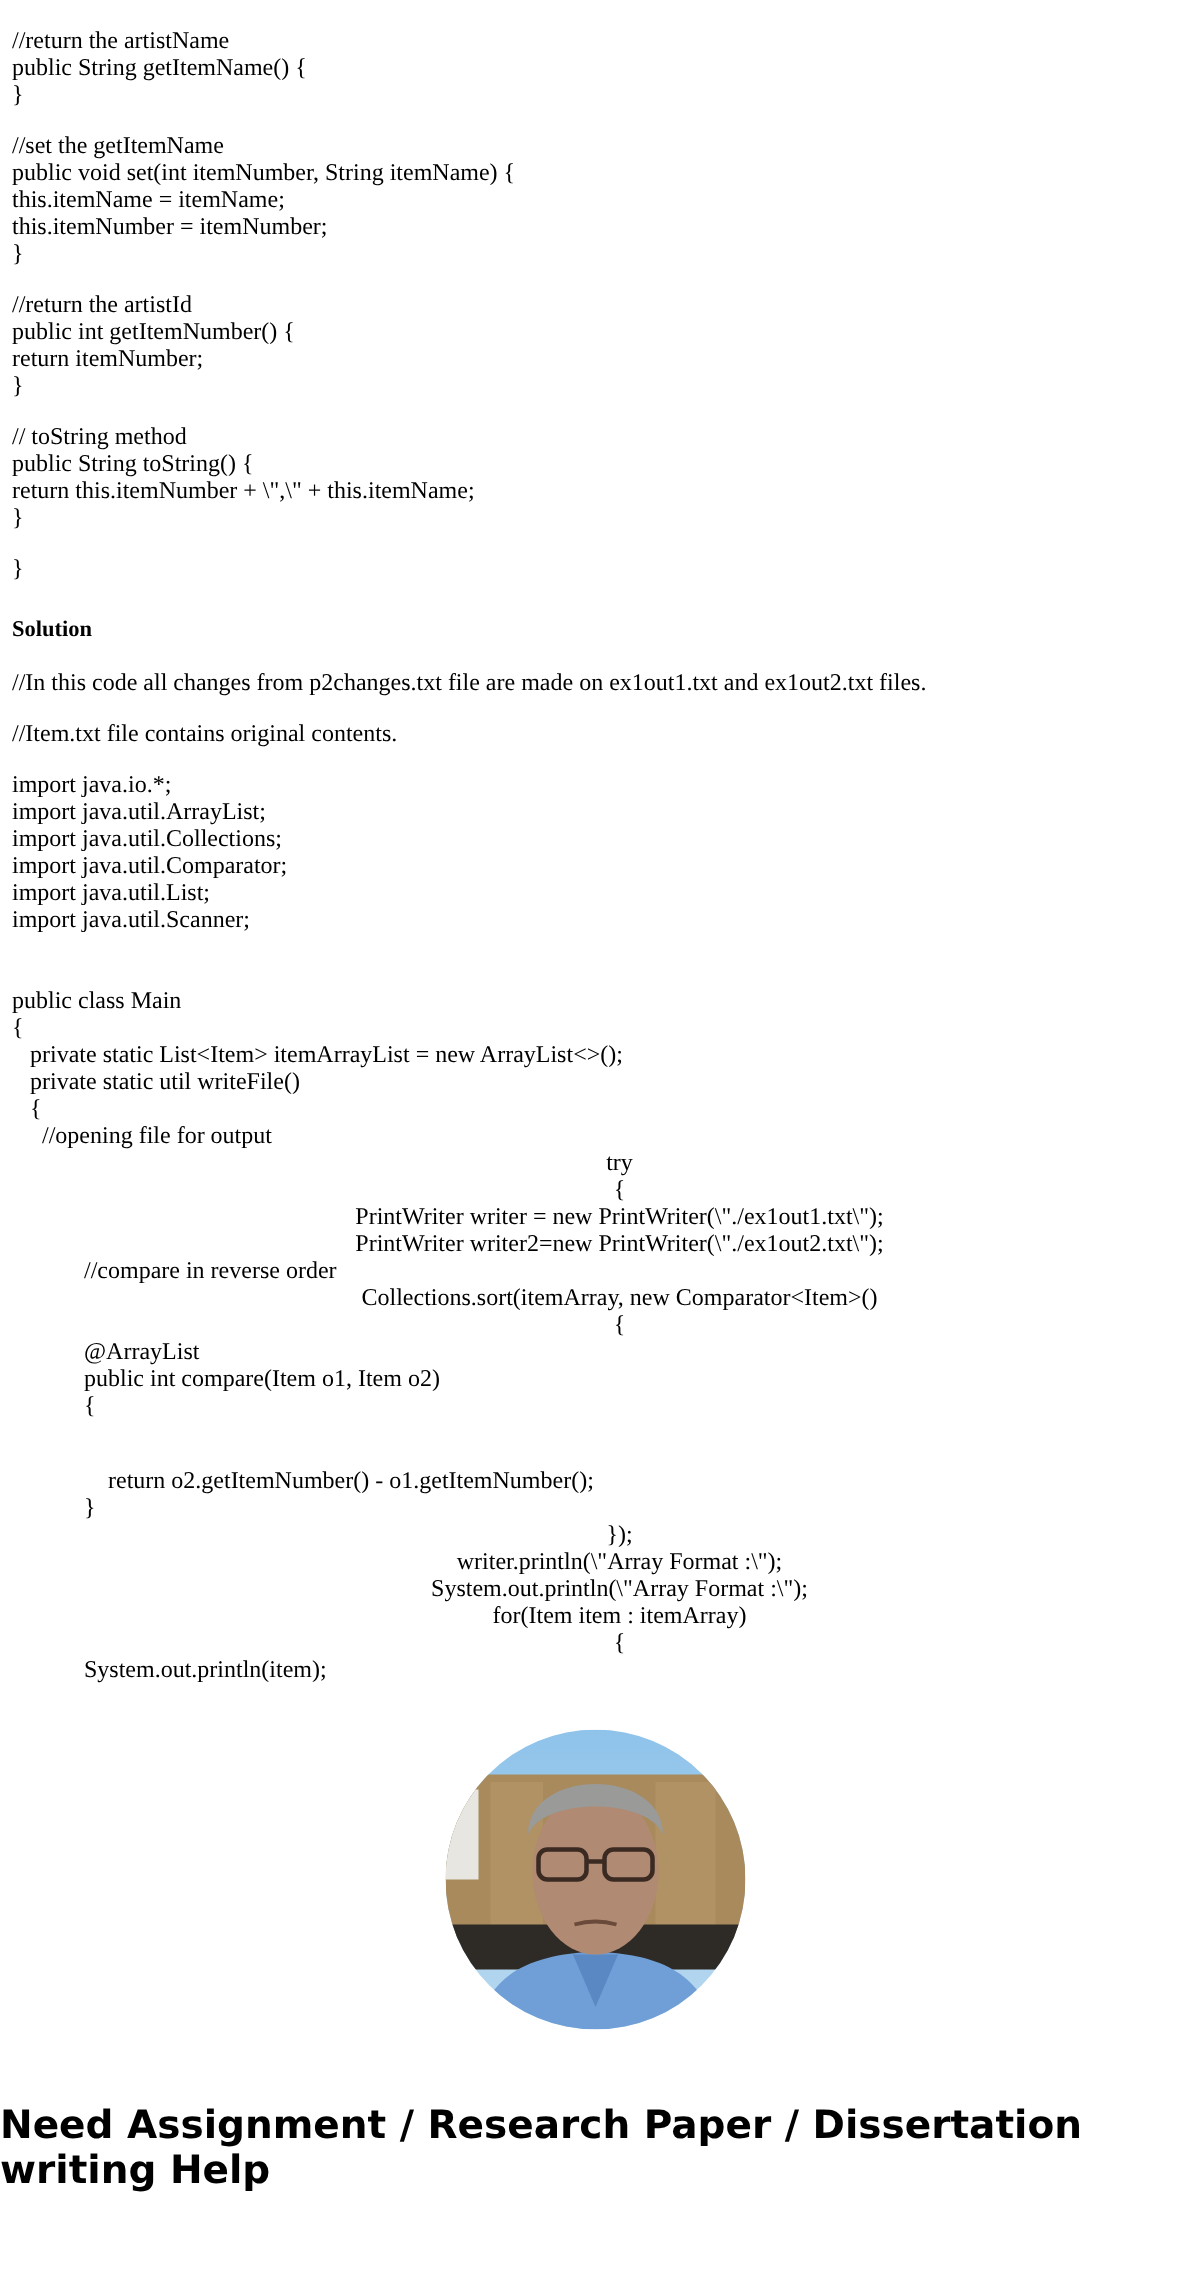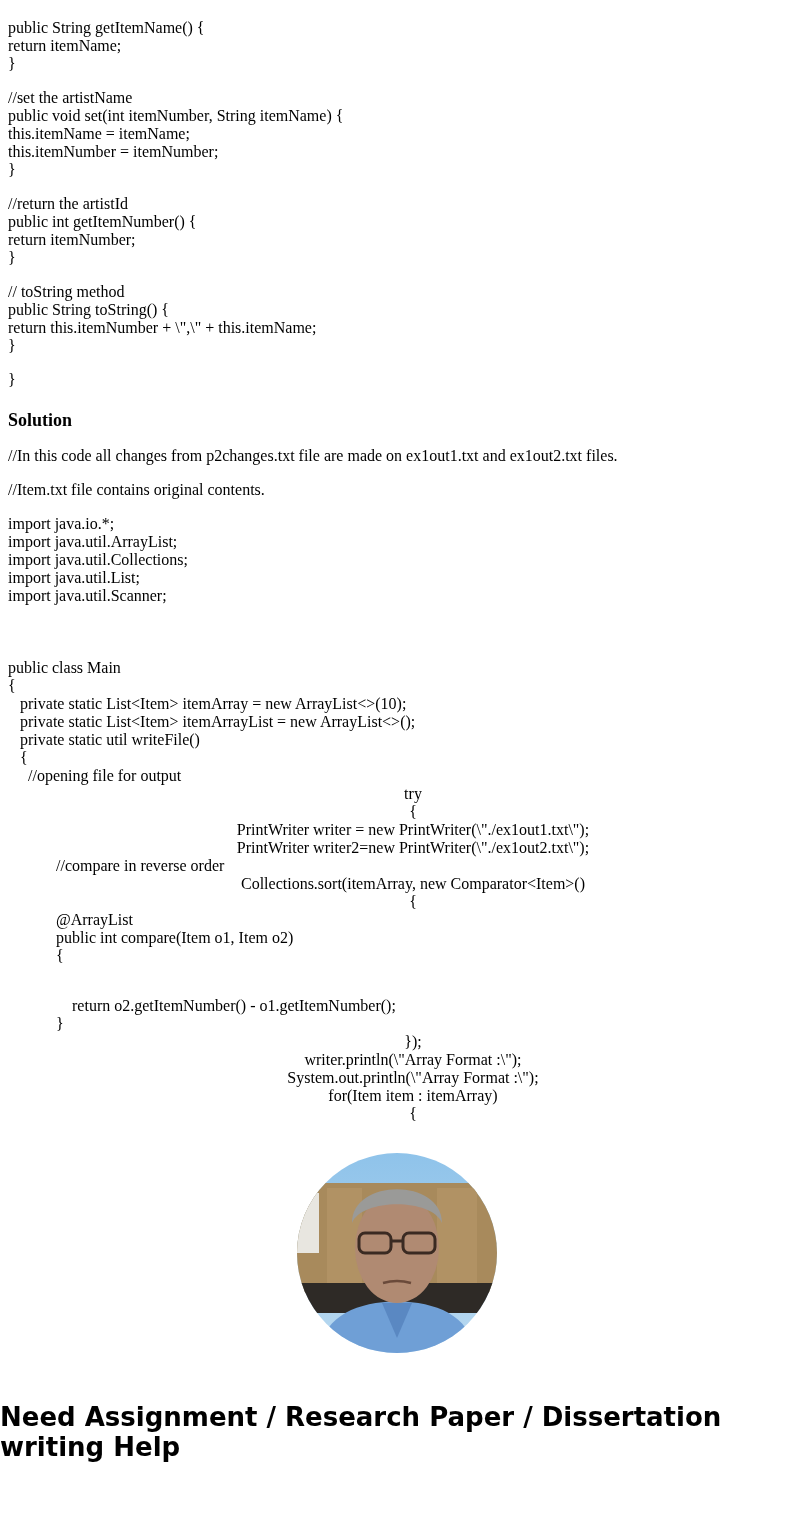--- a/index.html
+++ b/index.html
@@ -16,21 +16,21 @@
     .line { height: 18px; line-height: 18px; white-space: pre; }
     .gap { height: 16px; }
     .ind0 { padding-left: 0; }
     .ind1 { padding-left: 12px; }
     .ind2 { padding-left: 20px; }
     .ind3 { padding-left: 32px; text-align: center; }
     .ind4 { padding-left: 48px; }
     .ind5 { padding-left: 64px; margin-top: 32px; }
     h3.heading {
       font-family: "Liberation Serif", serif;
-      font-size: 18px;
+      font-size: 15px;
       font-weight: bold;
       margin: 0;
       height: 22px;
       line-height: 22px;
     }
     .para { line-height: 18px; }
     .clip {
       position: absolute;
       left: 8px;
       top: 659px;
@@ -58,27 +58,27 @@
       font-size: 26px;
       line-height: 30px;
       color: #000;
     }
   </style>
 </head>
 <body>
 
 <div class="page">
   <div>
+    <div class="line">//return the artistName</div>
     <div class="line">public String getItemName() {</div>
-    <div class="line">return itemName;</div>
     <div class="line">}</div>
   </div>
   <div class="gap"></div>
   <div>
-    <div class="line">//set the artistName</div>
+    <div class="line">//set the getItemName</div>
     <div class="line">public void set(int itemNumber, String itemName) {</div>
     <div class="line">this.itemName = itemName;</div>
     <div class="line">this.itemNumber = itemNumber;</div>
     <div class="line">}</div>
   </div>
   <div class="gap"></div>
   <div>
     <div class="line">//return the artistId</div>
     <div class="line">public int getItemNumber() {</div>
     <div class="line">return itemNumber;</div>
@@ -100,29 +100,29 @@
   <h3 class="heading">Solution</h3>
   <div style="height:16px"></div>
   <div class="line para">//In this code all changes from p2changes.txt file are made on ex1out1.txt and ex1out2.txt files.</div>
   <div class="gap"></div>
   <div class="line para">//Item.txt file contains original contents.</div>
   <div class="gap"></div>
   <div>
     <div class="line">import java.io.*;</div>
     <div class="line">import java.util.ArrayList;</div>
     <div class="line">import java.util.Collections;</div>
+    <div class="line">import java.util.Comparator;</div>
     <div class="line">import java.util.List;</div>
     <div class="line">import java.util.Scanner;</div>
   </div>
 </div>
 
 <div class="clip">
   <div class="line ind0">public class Main</div>
   <div class="line ind0">{</div>
-  <div class="line ind1">private static List&lt;Item&gt; itemArray = new ArrayList&lt;&gt;(10);</div>
   <div class="line ind1">private static List&lt;Item&gt; itemArrayList = new ArrayList&lt;&gt;();</div>
   <div class="line ind1">private static util writeFile()</div>
   <div class="line ind1">{</div>
   <div class="line ind2">//opening file for output</div>
   <div class="line ind3">try</div>
   <div class="line ind3">{</div>
   <div class="line ind3">PrintWriter writer = new PrintWriter(\"./ex1out1.txt\");</div>
   <div class="line ind3">PrintWriter writer2=new PrintWriter(\"./ex1out2.txt\");</div>
   <div class="line ind4">//compare in reverse order</div>
   <div class="line ind3">Collections.sort(itemArray, new Comparator&lt;Item&gt;()</div>

